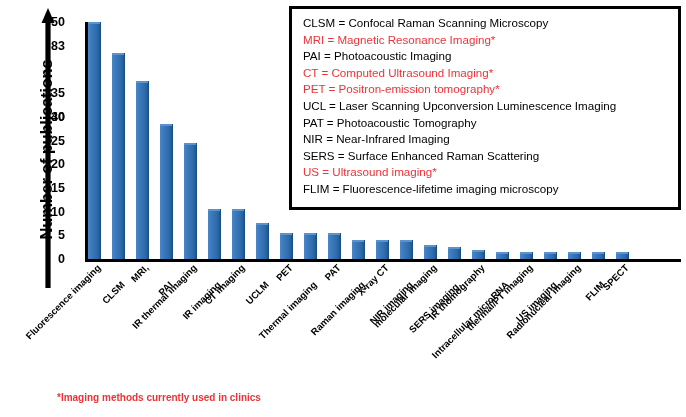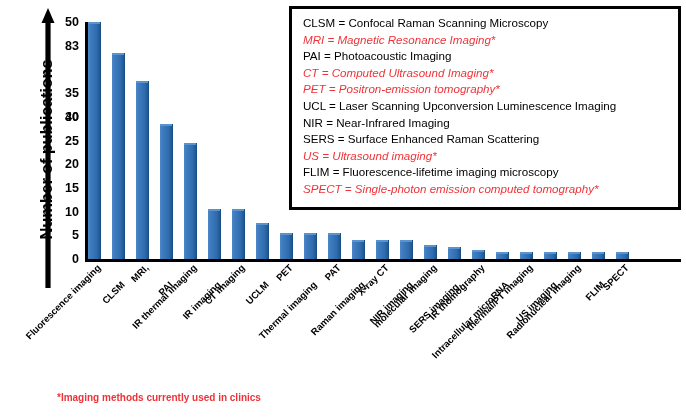--- a/index.html
+++ b/index.html
@@ -67,21 +67,21 @@
   
   #y-tick-labels {
     position: absolute;
     left: 52px;
     top: 22px;
     width: 30px;
     height: 239px;
   }
   .y-tick {
     position: absolute;
-    right: 3px;
+    right: 17px;
     font-size: 12.5px;
     font-weight: bold;
     color: #000000;
     line-height: 1;
     transform: translateY(-50%);
   }
 
   
   #bars-layer {
     position: absolute;
@@ -140,21 +140,20 @@
     padding: 6px 0 0 11px;
   }
   .legend-line {
     font-size: 11.6px;
     line-height: 16.6px;
     color: #000000;
     white-space: nowrap;
   }
   .legend-line.clinical {
     color: #ee3338;
-    font-style: italic;
   }
 
   
   #footnote {
     position: absolute;
     left: 57px;
     top: 392px;
     font-size: 10px;
     font-weight: bold;
     color: #ee3338;
@@ -289,20 +288,20 @@
     <div class="x-label" style="left: 338px; top: 0px; width: 200px;">SPECT</div>
   </div>
 
 <div id="legend-box">
     <div class="legend-line">CLSM = Confocal Raman Scanning Microscopy</div>
     <div class="legend-line clinical">MRI = Magnetic Resonance Imaging*</div>
     <div class="legend-line">PAI = Photoacoustic Imaging</div>
     <div class="legend-line clinical">CT = Computed Ultrasound Imaging*</div>
     <div class="legend-line clinical">PET = Positron-emission tomography*</div>
     <div class="legend-line">UCL = Laser Scanning Upconversion Luminescence Imaging</div>
+    <div class="legend-line">PAT = Photoacoustic Tomography</div>
     <div class="legend-line">NIR = Near-Infrared Imaging</div>
     <div class="legend-line">SERS = Surface Enhanced Raman Scattering</div>
     <div class="legend-line clinical">US = Ultrasound imaging*</div>
     <div class="legend-line">FLIM = Fluorescence-lifetime imaging microscopy</div>
-    <div class="legend-line clinical">SPECT = Single-photon emission computed tomography*</div>
   </div>
 
 <div id="footnote">*Imaging methods currently used in clinics</div>
 
 </body></html>

